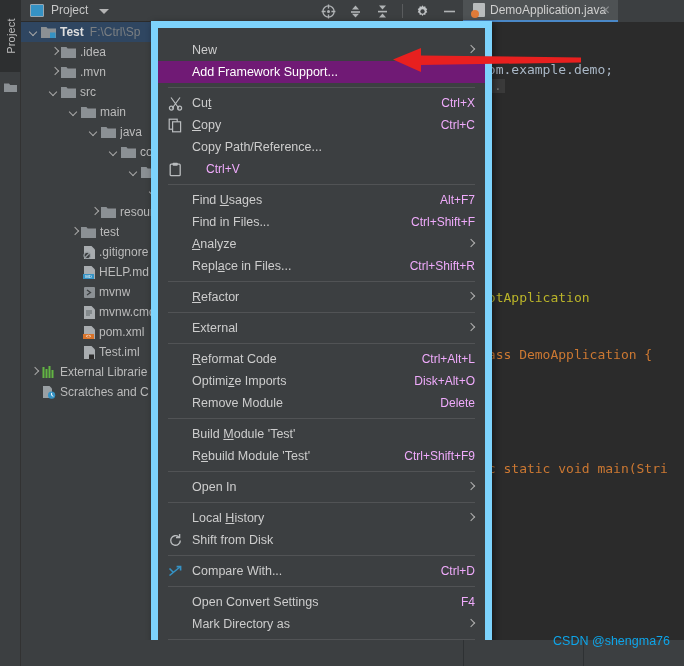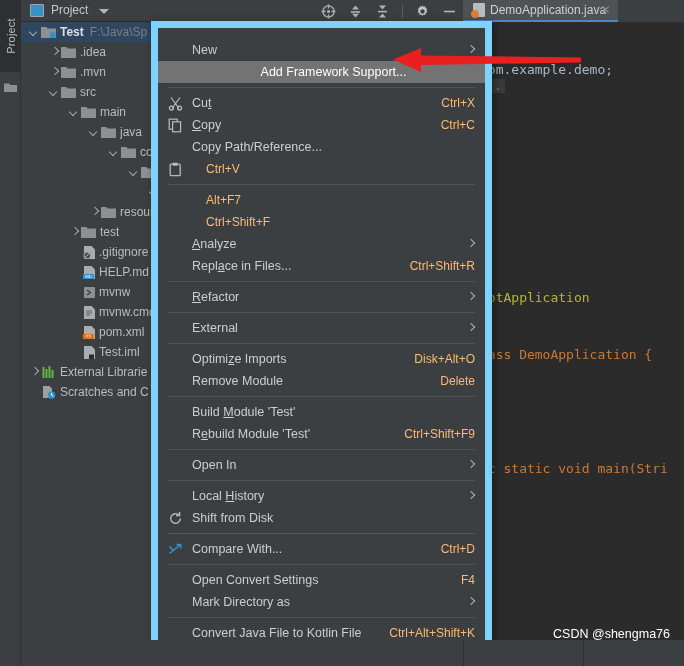--- a/index.html
+++ b/index.html
@@ -193,45 +193,45 @@
     box-shadow: 2px 2px 7px rgba(0,0,0,.45);
   }
   .mi {
     position: relative;
     height: 22px;
     display: flex; align-items: center;
     font-size: 12.5px; color: #cdcdcd;
     padding-left: 34px; padding-right: 10px;
     cursor: default;
   }
-  .mi.hl { background: #737373; color: #ffffff; text-align: center; }
+  .mi.hl { background: #701a75; color: #ffffff; }
   .mi .mlabel { flex: 1 1 auto; white-space: nowrap; }
   .mi .mshort {
-    color: #fdba74; font-size: 12px; margin-left: 14px; white-space: nowrap;
+    color: #f0abfc; font-size: 12px; margin-left: 14px; white-space: nowrap;
   }
   .mi .arrow {
     position:absolute; right: 11px; top: 7px;
     width: 6px; height: 6px;
     border-right: 1.4px solid #b0b0b0; border-top: 1.4px solid #b0b0b0;
     transform: rotate(45deg);
   }
   .mi .micon {
     position: absolute; left: 10px; top: 4px;
     width: 15px; height: 15px;
   }
   .msep { height: 1px; background: #515355; margin: 4px 10px 4px 10px; }
   u { text-decoration: underline; text-underline-offset: 1px; }
 
   
   .redarrow { position: absolute; left: 385px; top: 44px; pointer-events: none; }
 
   
   .watermark {
-    position: absolute; right: 14px; bottom: 25px;
-    font-size: 12.5px; color: #ffffff;
+    position: absolute; right: 14px; bottom: 18px;
+    font-size: 12.5px; color: #0ea5e9;
   }
 
   
   .statusbar {
     position:absolute; left:21px; bottom:0; width:663px; height:26px;
     background:#3c3f41;
   }
   .sb-cell { position:absolute; bottom:0; height:26px; border-left:1px solid #2e3133; }
 </style>
 </head>
@@ -319,21 +319,21 @@
 
   <div class="tree">
       <div class="row selected">
         <span style="display: inline-block; flex: 0 0 auto; width: 8px;"></span>
         <span class="twisty open"></span>
         <span class="ficon"><svg width="15" height="12" viewBox="0 0 15 12">
             <path d="M0 1h5.4l1.3 1.6H15V12H0z" fill="#8b9094"></path>
             <rect x="9" y="6.5" width="5.5" height="5.5" fill="#3592c4"></rect>
           </svg></span>
         <span class="lbl bold">Test</span>
-        <span class="path">F:\Java\Sp</span>
+        <span class="path">F:\Ctrl\Sp</span>
       </div>
       <div class="row">
         <span style="display: inline-block; flex: 0 0 auto; width: 28px;"></span>
         <span class="twisty closed"></span>
         <span class="ficon"><svg width="15" height="12" viewBox="0 0 15 12">
             <path d="M0 1h5.4l1.3 1.6H15V12H0z" fill="#8b9094"></path>
           </svg></span>
         <span class="lbl">.idea</span>
       </div>
       <div class="row">
@@ -521,23 +521,25 @@
       </div>
       <div class="mi">
         <span class="micon"><svg width="15" height="15" viewBox="0 0 15 15">
             <rect x="2.2" y="2.2" width="10" height="11.5" rx="1" fill="none" stroke="#b9bcbe" stroke-width="1.3"></rect>
             <rect x="4.7" y="0.7" width="5" height="3" rx="0.6" fill="#b9bcbe"></rect>
           </svg></span>
         <span class="mshort">Ctrl+V</span>
       </div>
       <div class="msep"></div>
       <div class="mi">
+        <span class="mlabel">Find <u>U</u>sages</span>
         <span class="mshort">Alt+F7</span>
       </div>
       <div class="mi">
+        <span class="mlabel">Find in Files...</span>
         <span class="mshort">Ctrl+Shift+F</span>
       </div>
       <div class="mi">
         <span class="mlabel"><u>A</u>nalyze</span>
         <span class="arrow"></span>
       </div>
       <div class="mi">
         <span class="mlabel">Repl<u>a</u>ce in Files...</span>
         <span class="mshort">Ctrl+Shift+R</span>
       </div>
@@ -545,20 +547,24 @@
       <div class="mi">
         <span class="mlabel"><u>R</u>efactor</span>
         <span class="arrow"></span>
       </div>
       <div class="msep"></div>
       <div class="mi">
         <span class="mlabel">External</span>
         <span class="arrow"></span>
       </div>
       <div class="msep"></div>
+      <div class="mi">
+        <span class="mlabel"><u>R</u>eformat Code</span>
+        <span class="mshort">Ctrl+Alt+L</span>
+      </div>
       <div class="mi">
         <span class="mlabel">Optimi<u>z</u>e Imports</span>
         <span class="mshort">Disk+Alt+O</span>
       </div>
       <div class="mi">
         <span class="mlabel">Remove Module</span>
         <span class="mshort">Delete</span>
       </div>
       <div class="msep"></div>
       <div class="mi">

